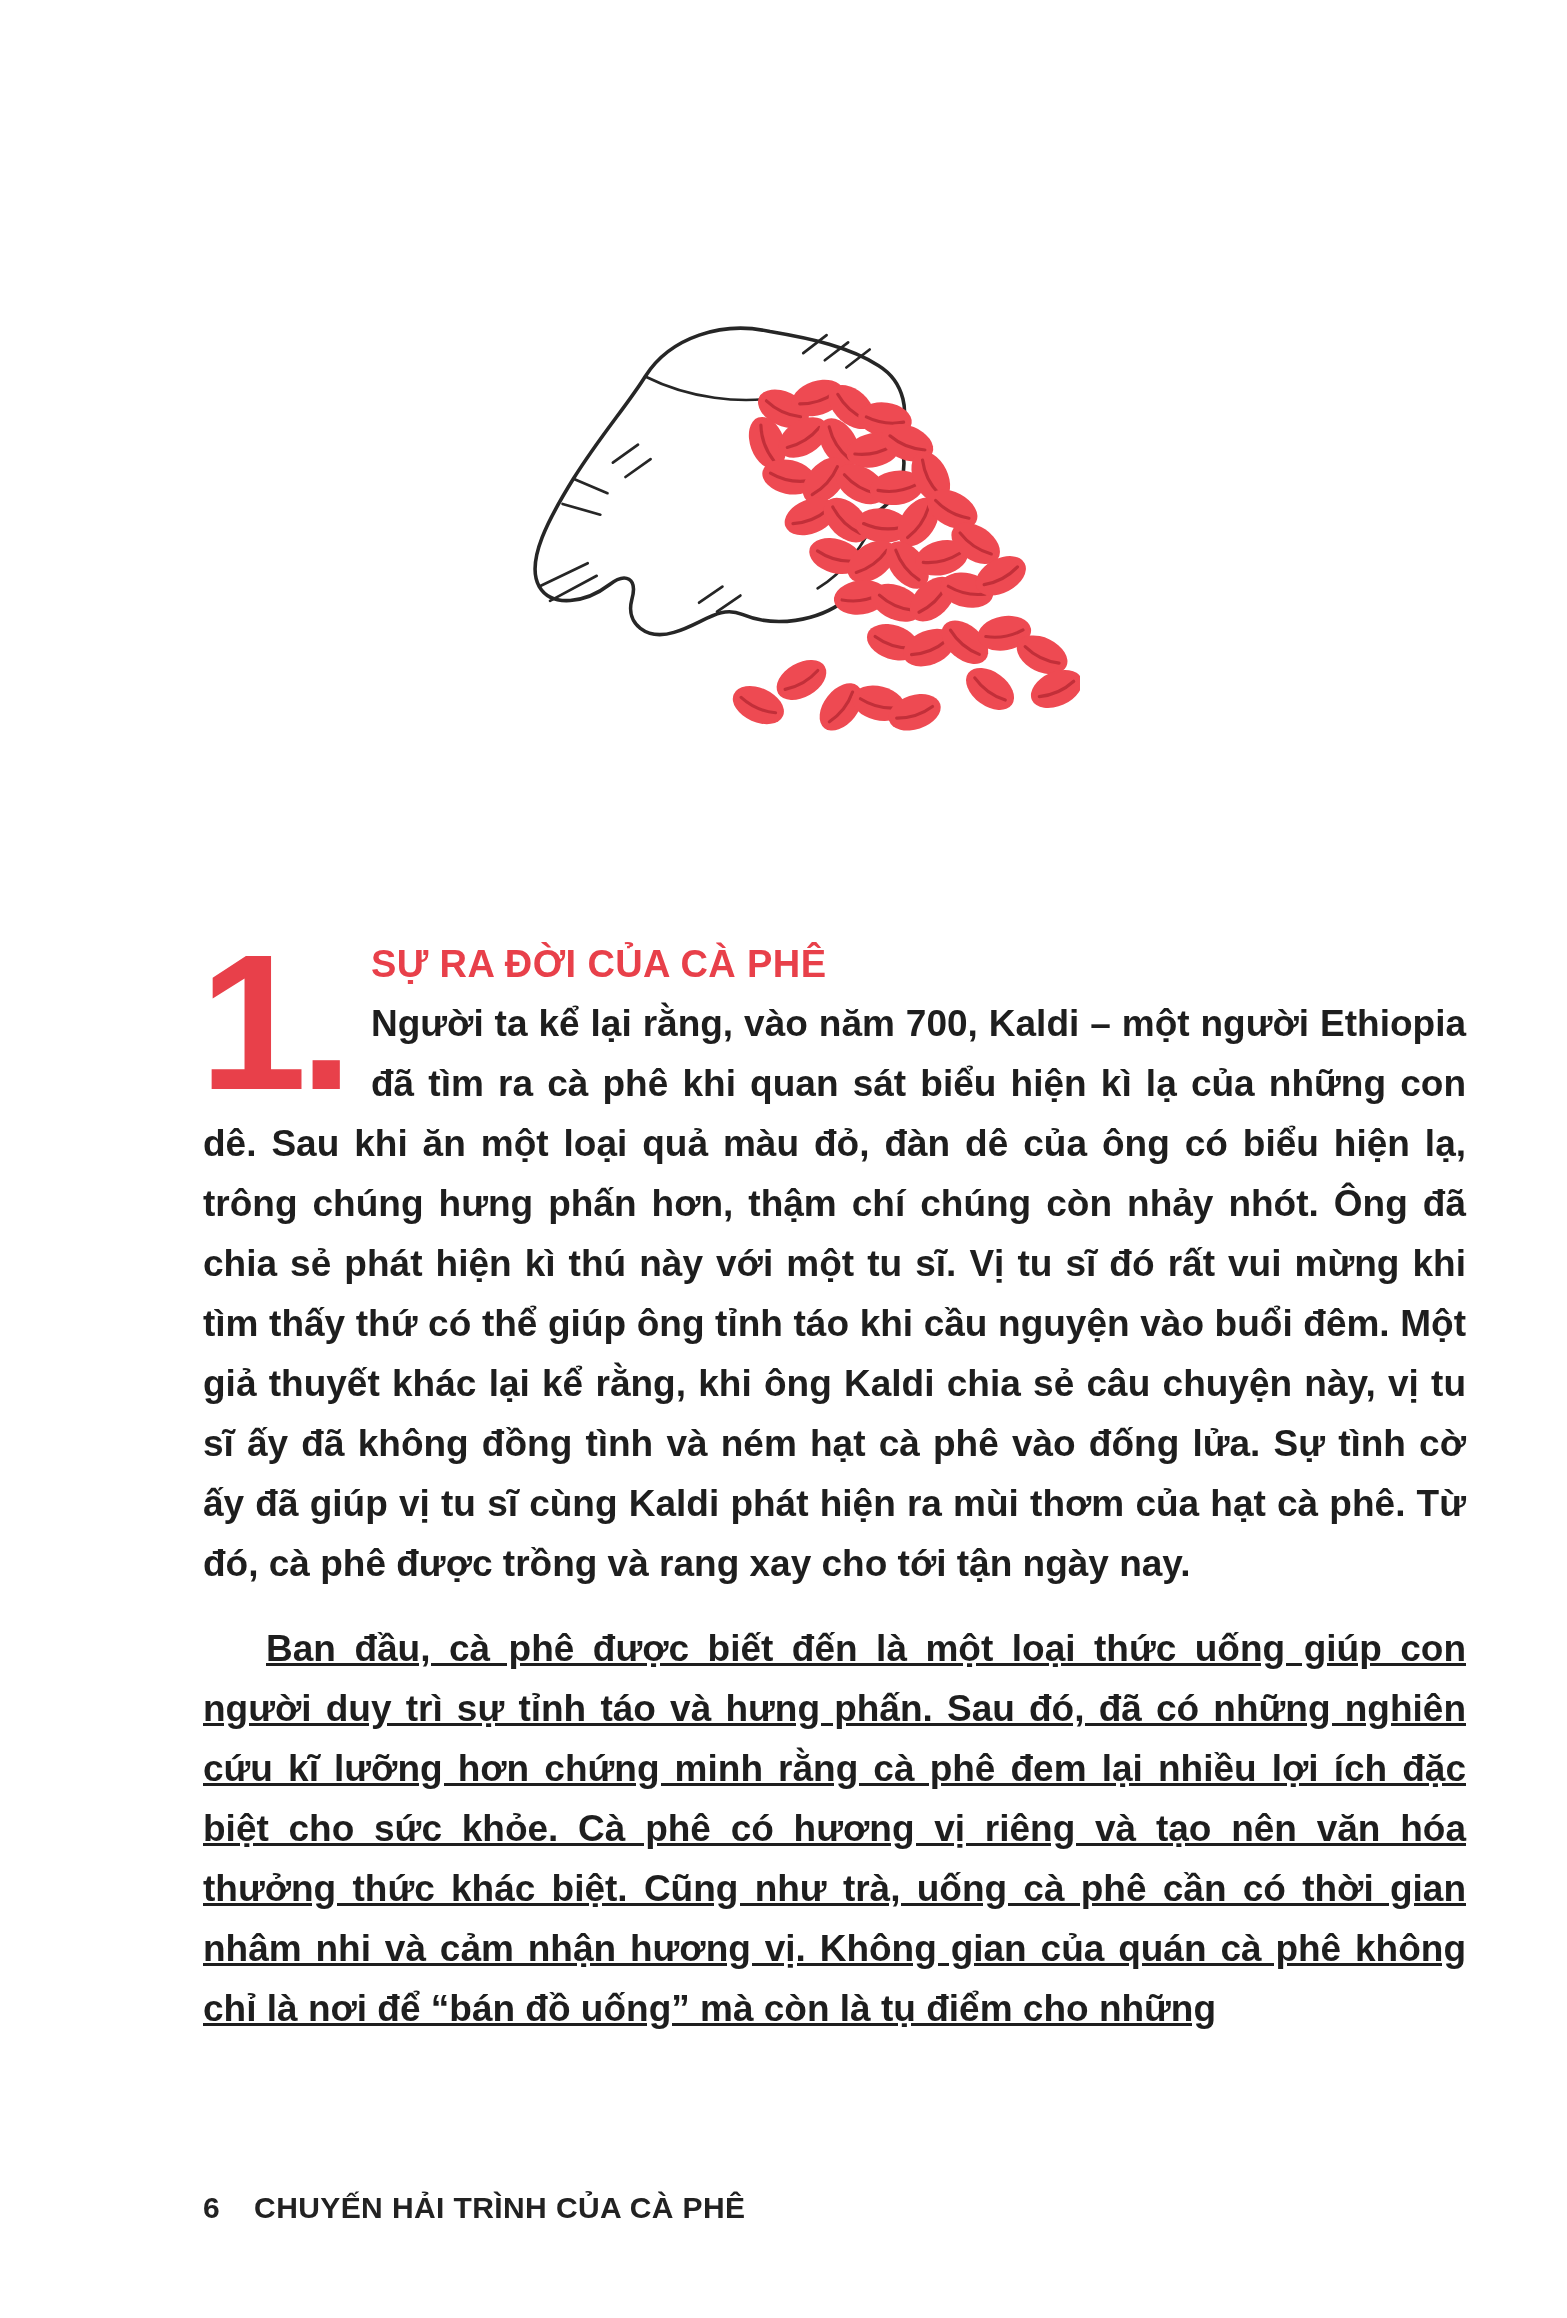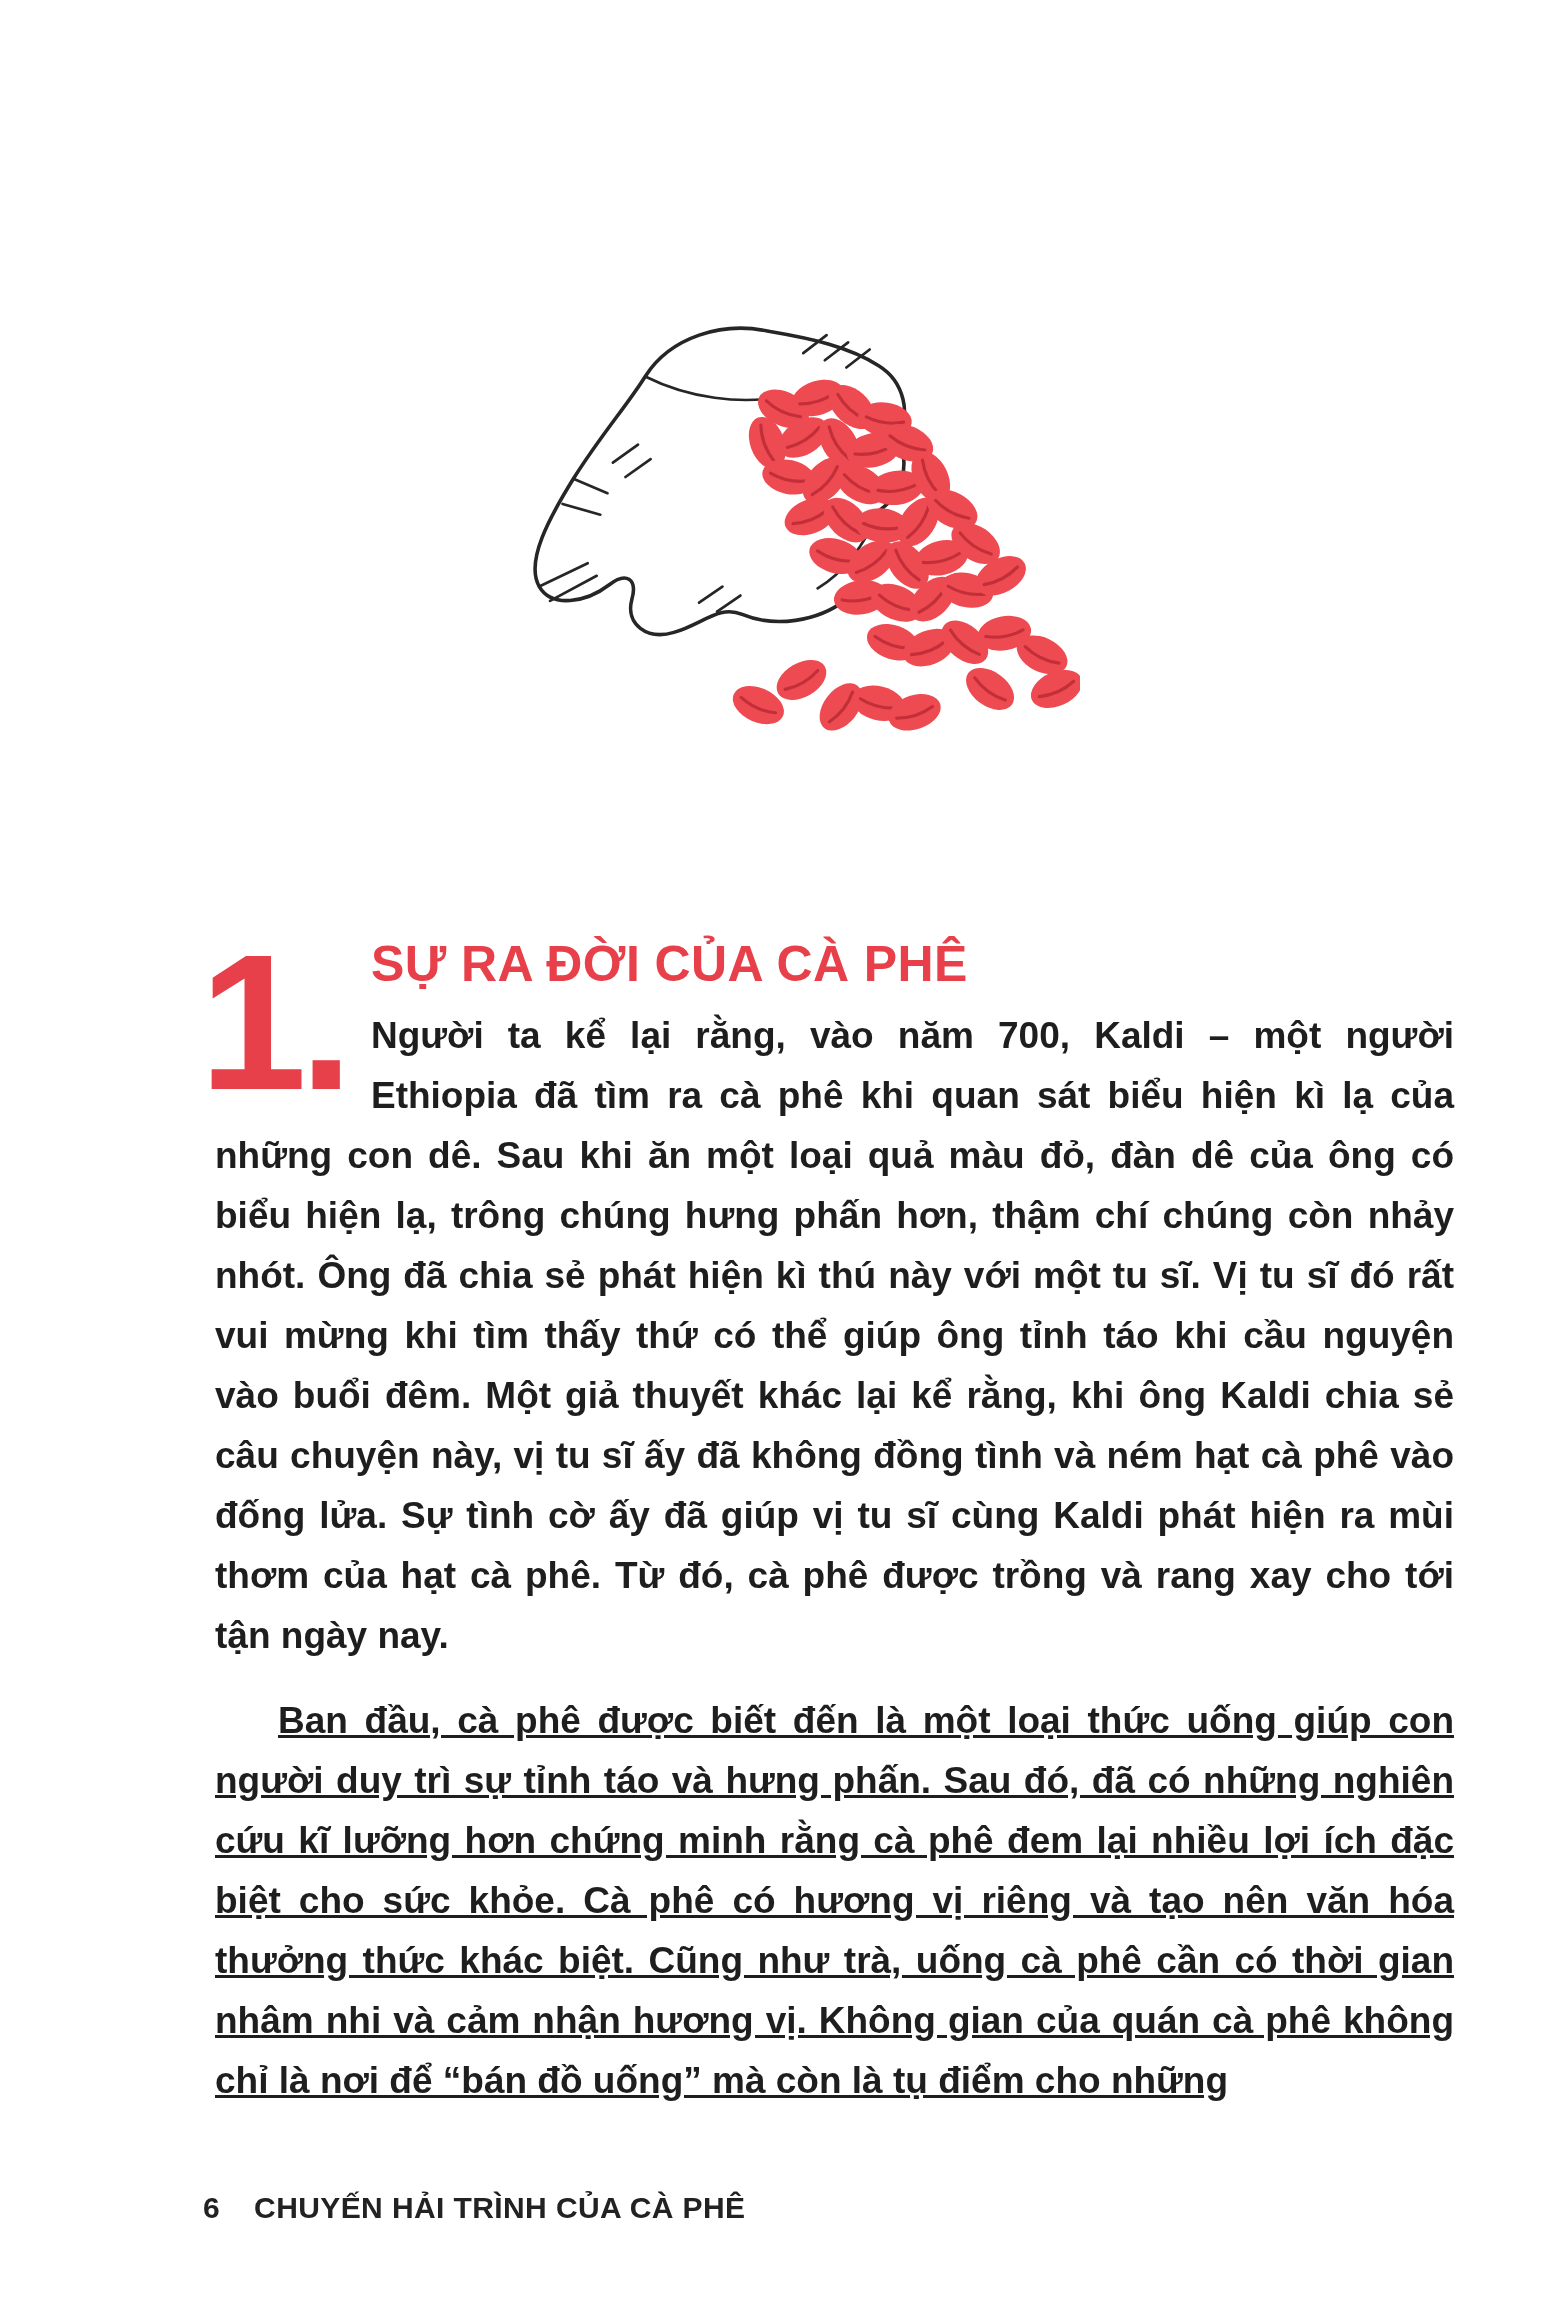--- a/index.html
+++ b/index.html
@@ -38,26 +38,26 @@
     line-height:169px;
     font-weight:700;
     letter-spacing:-7.2px;
     color:var(--accent,#e8404a);
     margin:3.6px 25px 0 -3.6px;
   }
   .chapter-title{
     margin:0;
     color:var(--accent,#e8404a);
     font-weight:800;
-    font-size:50px;
+    font-size:38px;
     line-height:60px;
     letter-spacing:0.4px;
     text-align:left;
   }
-  .para{margin:12px;}
+  .para{margin:0;}
   .para + .para{margin-top:25px;text-indent:63px;text-decoration:underline;}
   
   .footer{
     position:absolute;
     left:203px;
     top:2191px;
     display:flex;
     align-items:baseline;
     gap:34px;
     font-weight:700;

